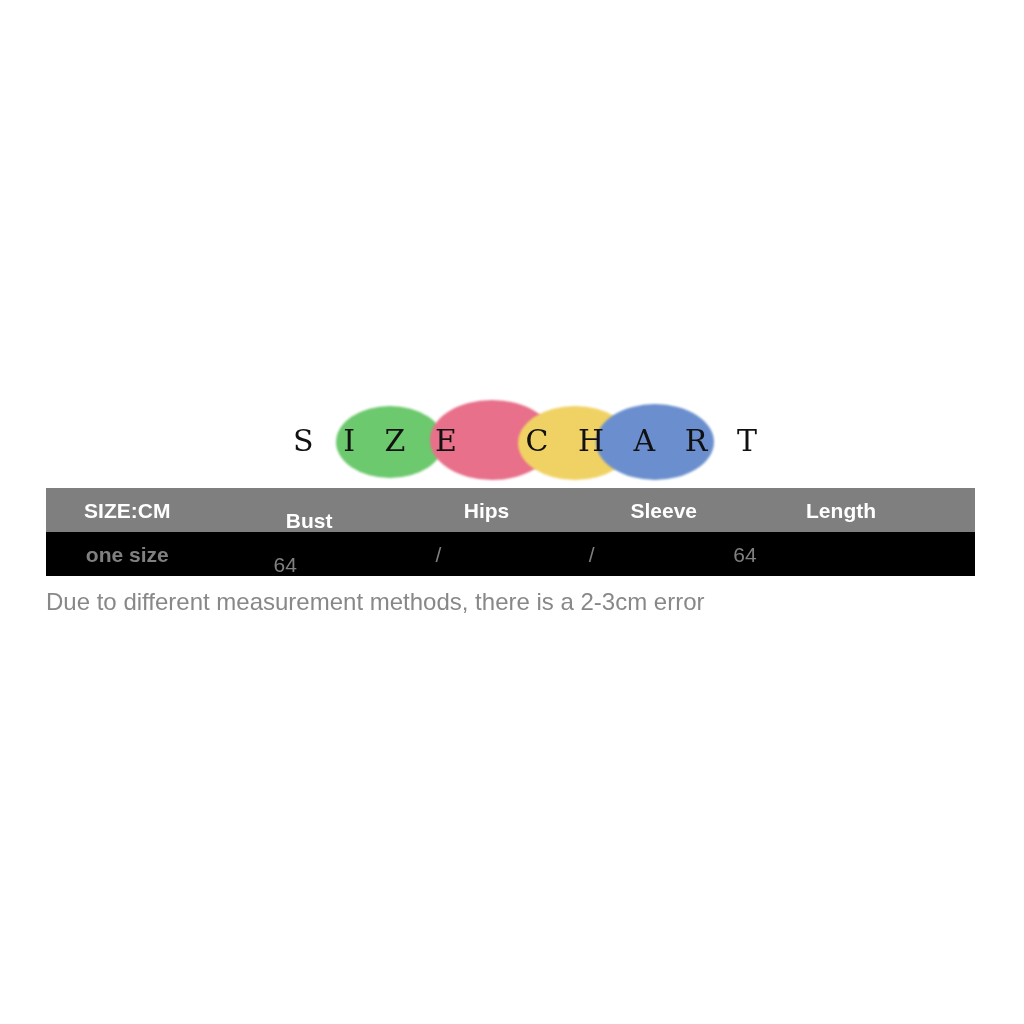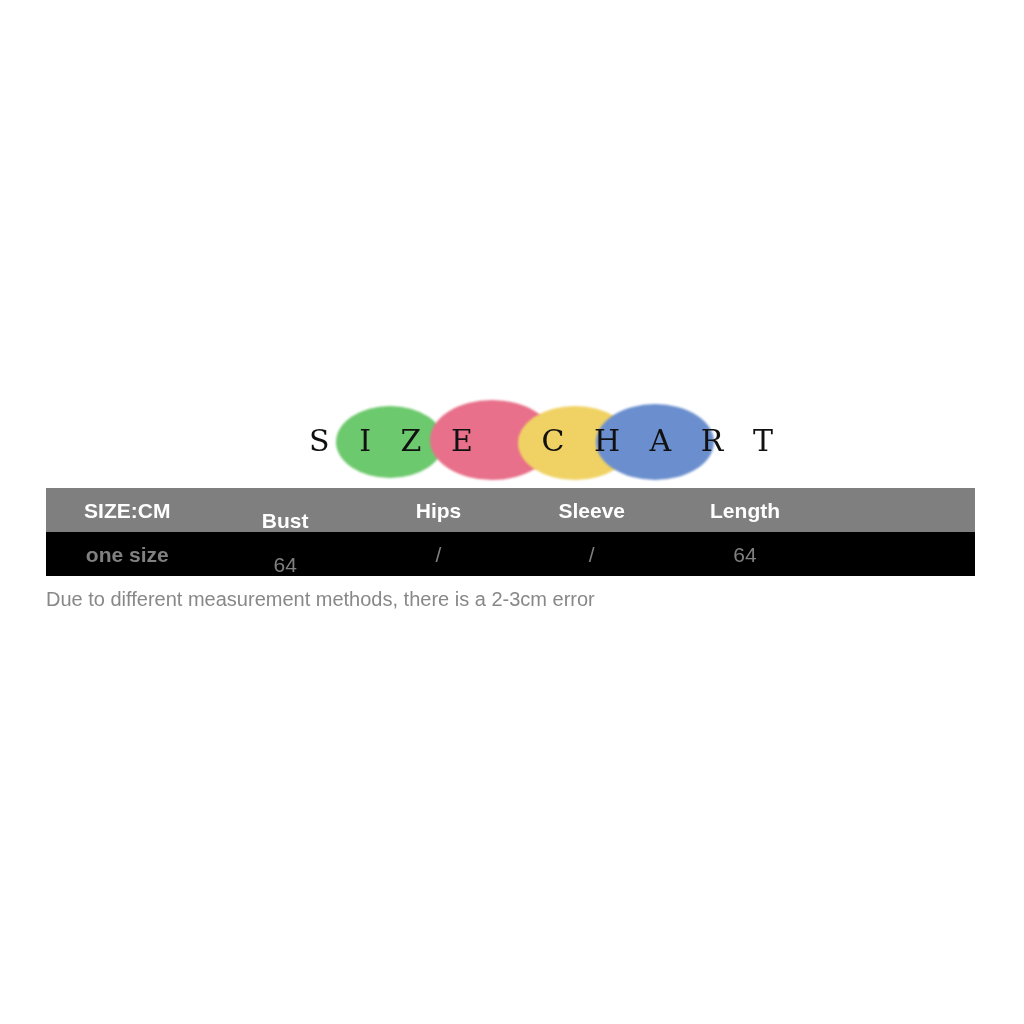--- a/index.html
+++ b/index.html
@@ -29,21 +29,21 @@
     border-radius: 50%;
     filter: blur(1.2px);
   }
   .blob-green  { left:  6px; top: 10px; width: 108px; height: 72px; }
   .blob-pink   { left: 100px; top:  4px; width: 124px; height: 80px; }
   .blob-yellow { left: 188px; top: 10px; width: 114px; height: 74px; }
   .blob-blue   { left: 266px; top:  8px; width: 118px; height: 76px; }
 
   #banner-title {
     position: absolute;
-    left: 16px;
+    left: 0;
     top: 0;
     width: 390px;
     height: 88px;
     display: flex;
     align-items: center;
     justify-content: center;
     font-family: "DejaVu Serif", "Liberation Serif", serif;
     font-size: 30px;
     font-weight: 400;
     letter-spacing: 10px;
@@ -59,20 +59,21 @@
     top: 488px;
     width: 929px;
   }
   .trow {
     display: flex;
     width: 100%;
   }
   #header-row {
     background: #7f7f7f;
     height: 44px;
+    gap: 24px;
   }
   #header-row .cell {
     color: #ffffff;
     font-weight: bold;
     font-size: 21px;
   }
   #data-row {
     height: 44px;
     background: #000000;
   }
@@ -96,21 +97,21 @@
   .col-2 { width: 16.5%; }
   .col-3 { width: 16.5%; }
   .col-4 { width: 16.5%; }
   .col-5 { width: 16.5%; }
 
   
   #footnote {
     position: absolute;
     left: 46px;
     top: 588px;
-    font-size: 20px;
+    font-size: 24px;
     color: #888888;
     font-weight: normal;
     white-space: nowrap;
   }
 </style>
 </head>
 <body>
 
 <div id="banner">
   <div class="blob blob-green" style="background:#6dc96d"></div>

